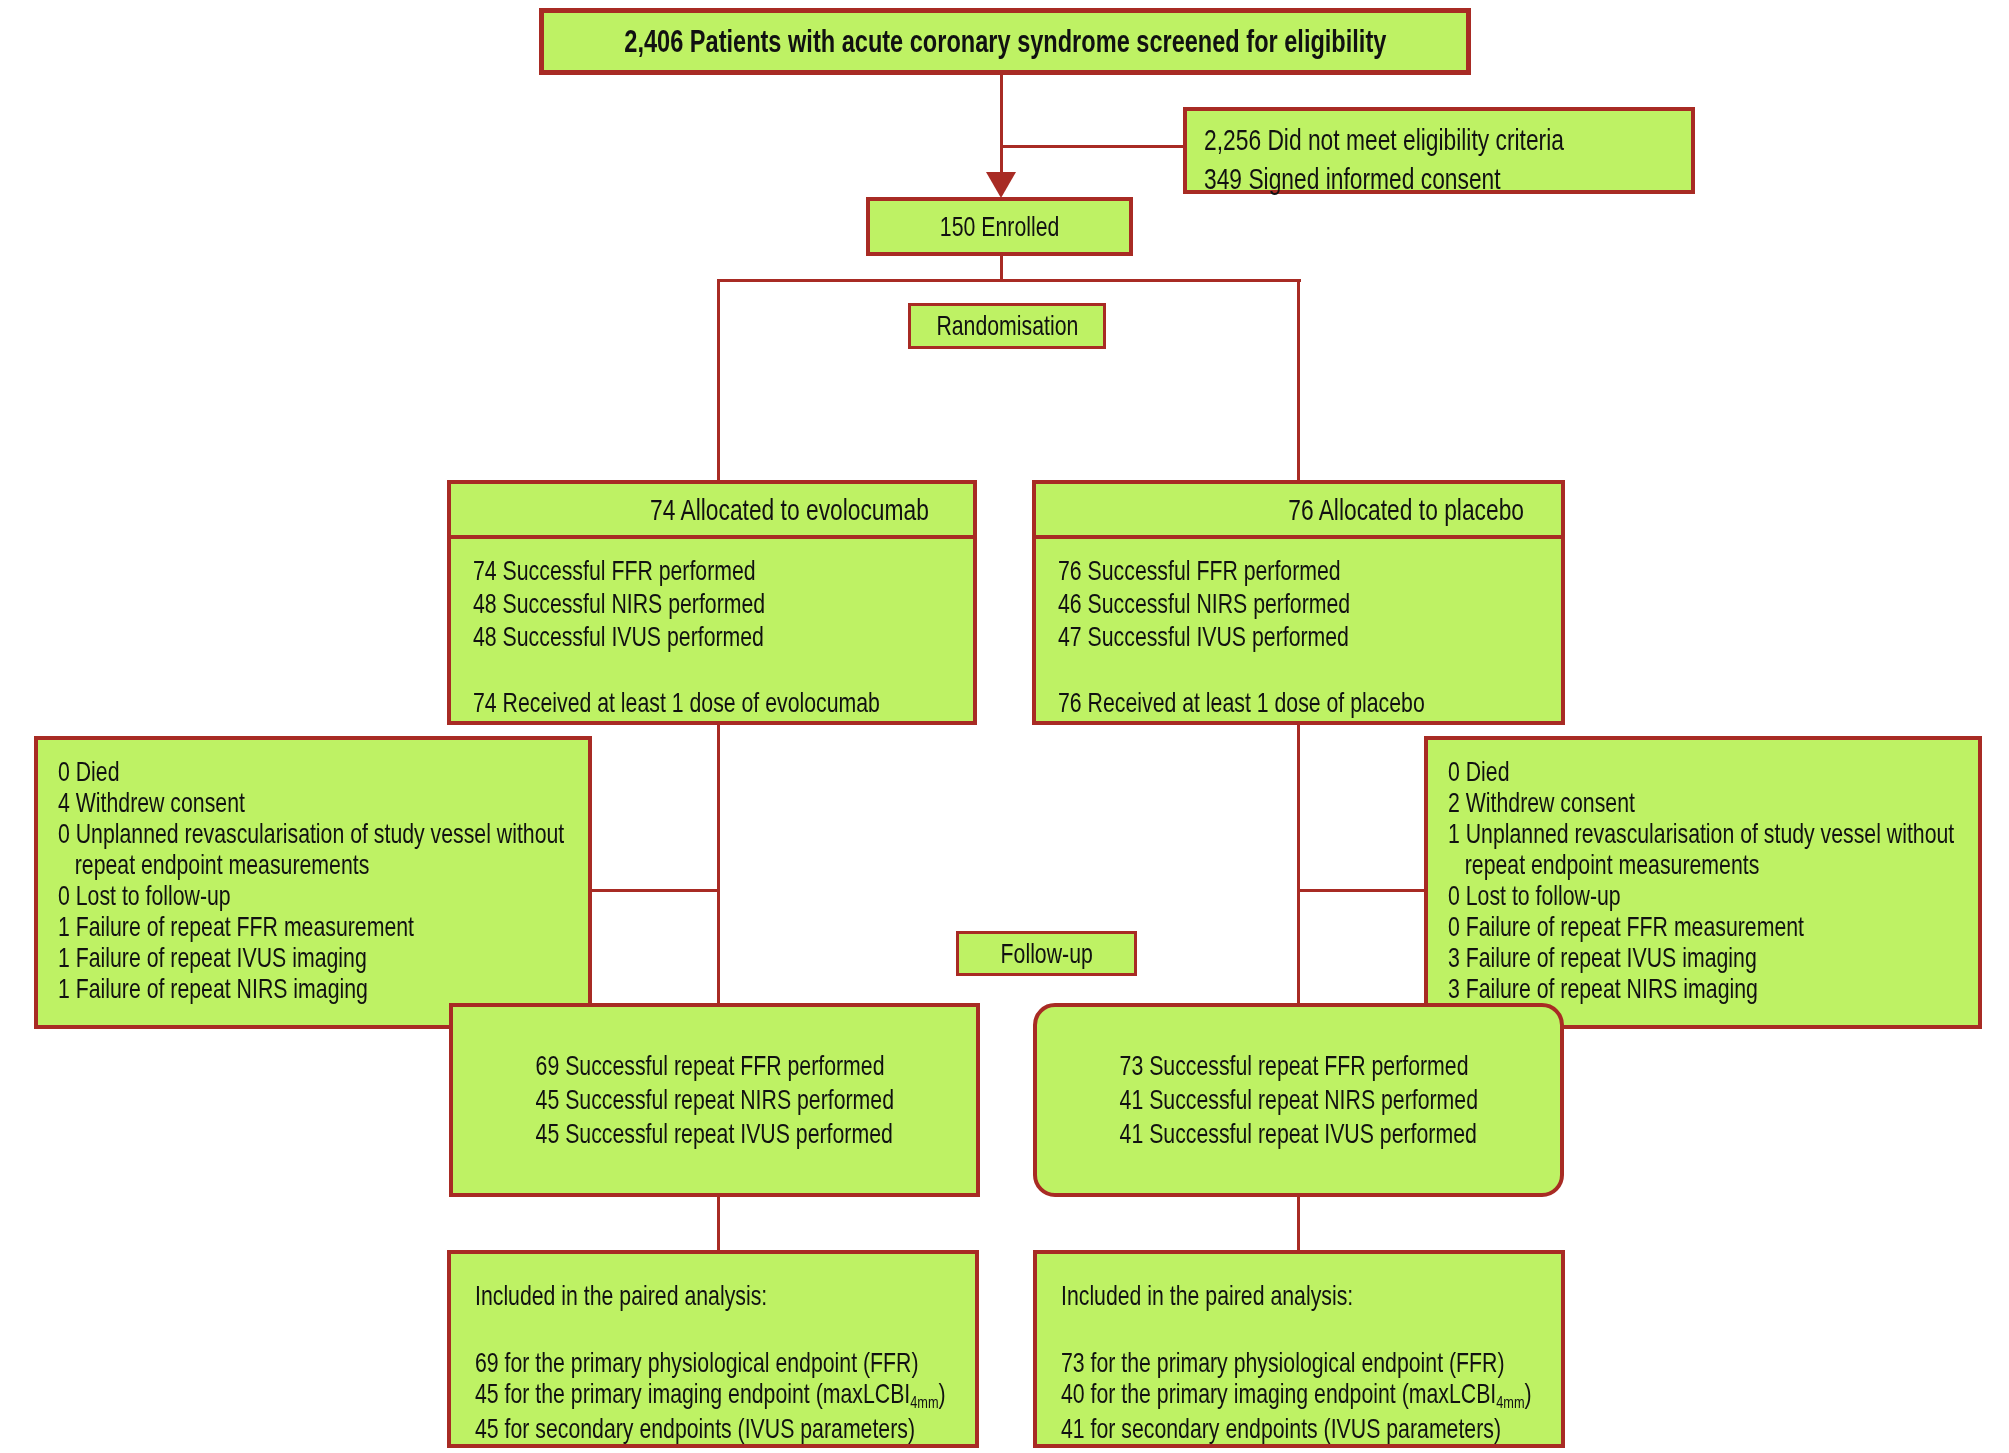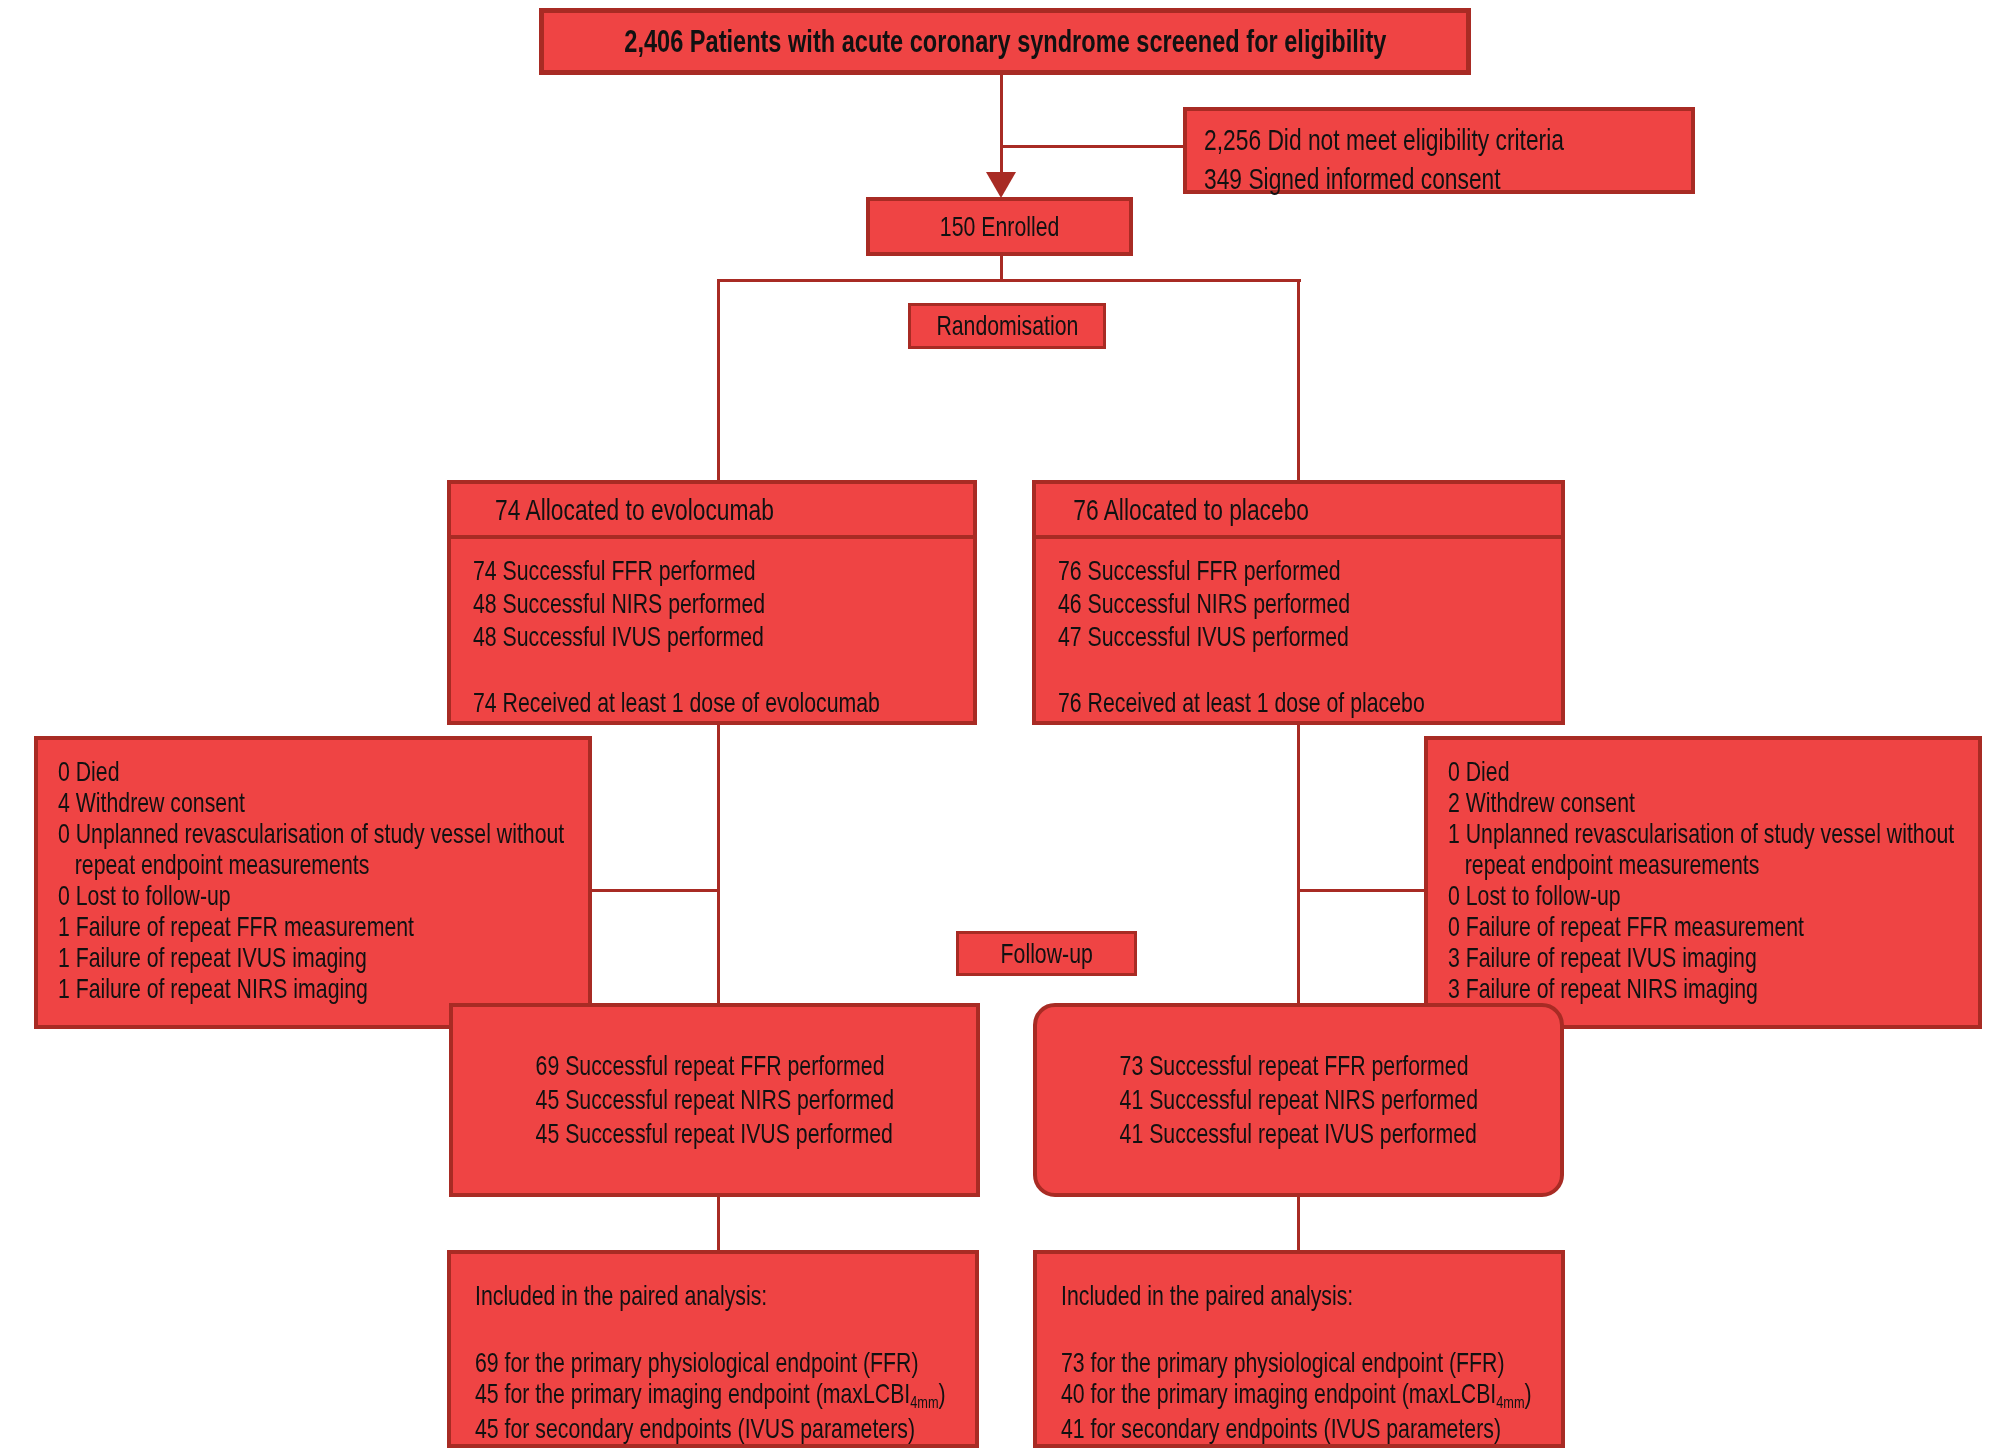--- a/index.html
+++ b/index.html
@@ -9,21 +9,21 @@
     height: 1453px;
     background: #ffffff;
     font-family: "Liberation Sans", sans-serif;
     color: #111111;
     overflow: hidden;
   }
   .bx {
     position: absolute;
     box-sizing: border-box;
     border: 4px solid #a82b24;
-    background: #ef4444;
+    background: #bef264;
   }
   .bx.thick { border-width: 5px; }
   .bx.thin  { border-width: 3px; }
   .ln { position: absolute; background: #a82b24; }
   .arrow-down {
     position: absolute;
     width: 0; height: 0;
     border-left: 15px solid transparent;
     border-right: 15px solid transparent;
     border-top: 26px solid #a82b24;
@@ -45,21 +45,21 @@
   .pad-elig { padding: 9px 0 0 17px; }
   .pad-body { padding: 15px 0 0 22px; }
   .pad-ex   { padding: 16px 0 0 20px; }
   .pad-pair { padding: 26px 12px 0 24px; }
   .gap33 { height: 33px; }
   .gap36 { height: 36px; }
   .indent { padding-left: 22px; }
   .hdr {
     height: 51px;
     border-bottom: 4px solid #a82b24;
-    display: flex; align-items: center; justify-content: flex-start;
+    display: flex; align-items: center; justify-content: flex-end;
   }
   .sub { font-size: 0.6em; position: relative; top: 0.32em; }
 </style>
 </head>
 <body>
 
 <div class="canvas">
 
   <div class="ln" style="left:1000px; top:74px;  width:3px;   height:100px;"></div>
   <div class="arrow-down" style="left:986px; top:172px;"></div>

